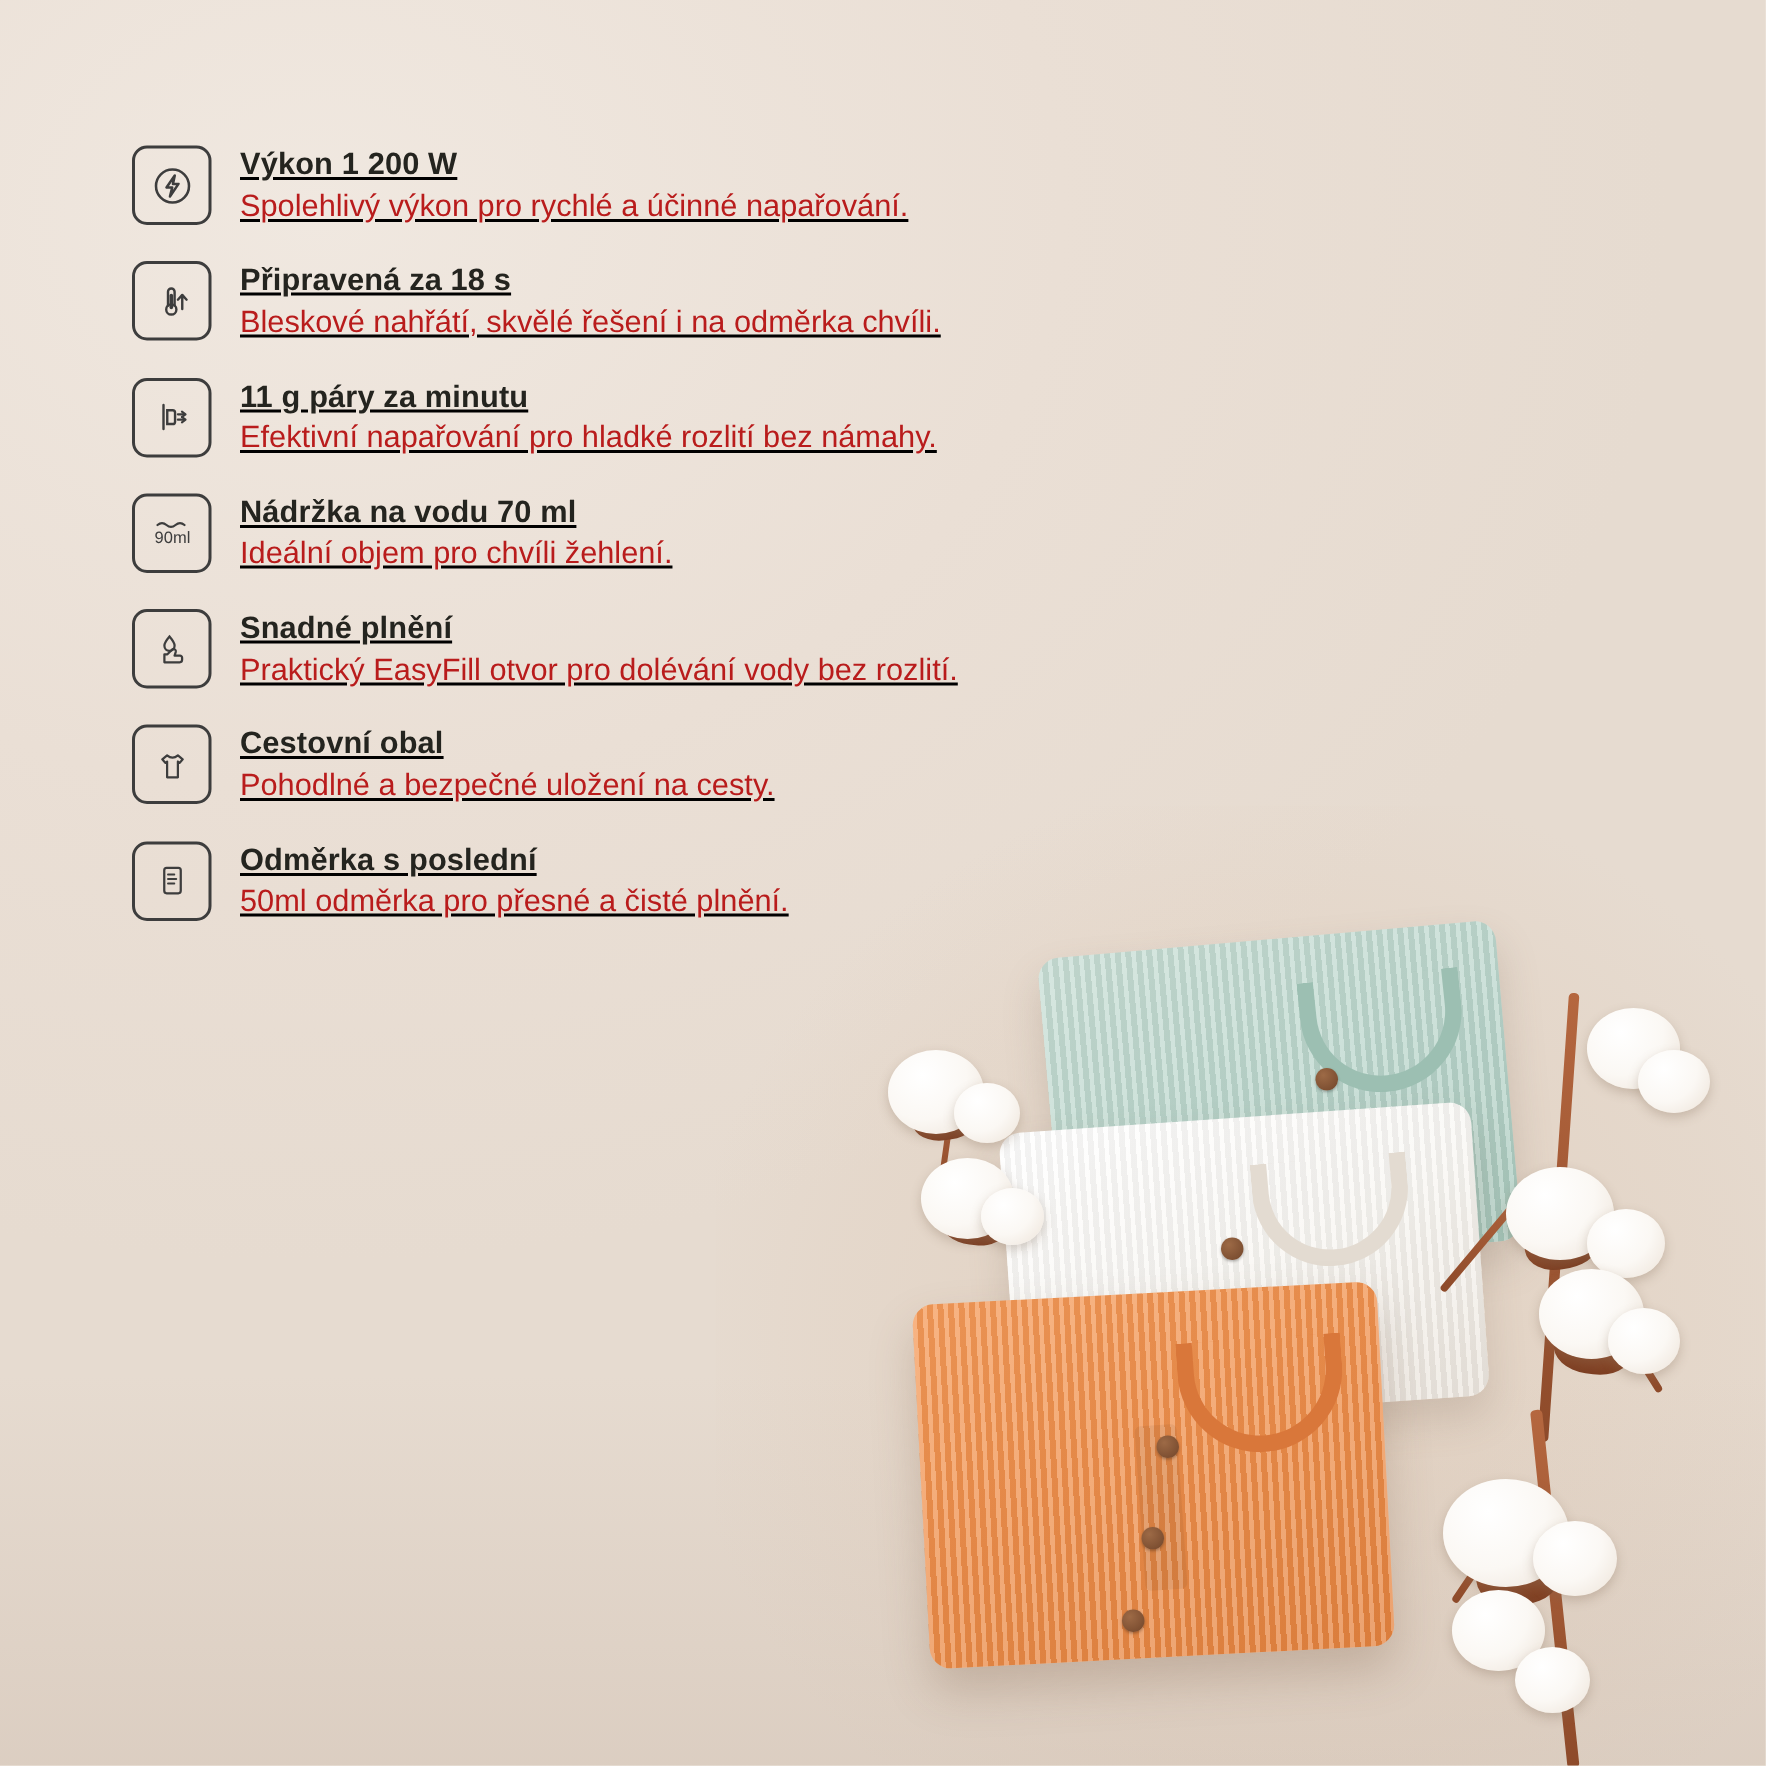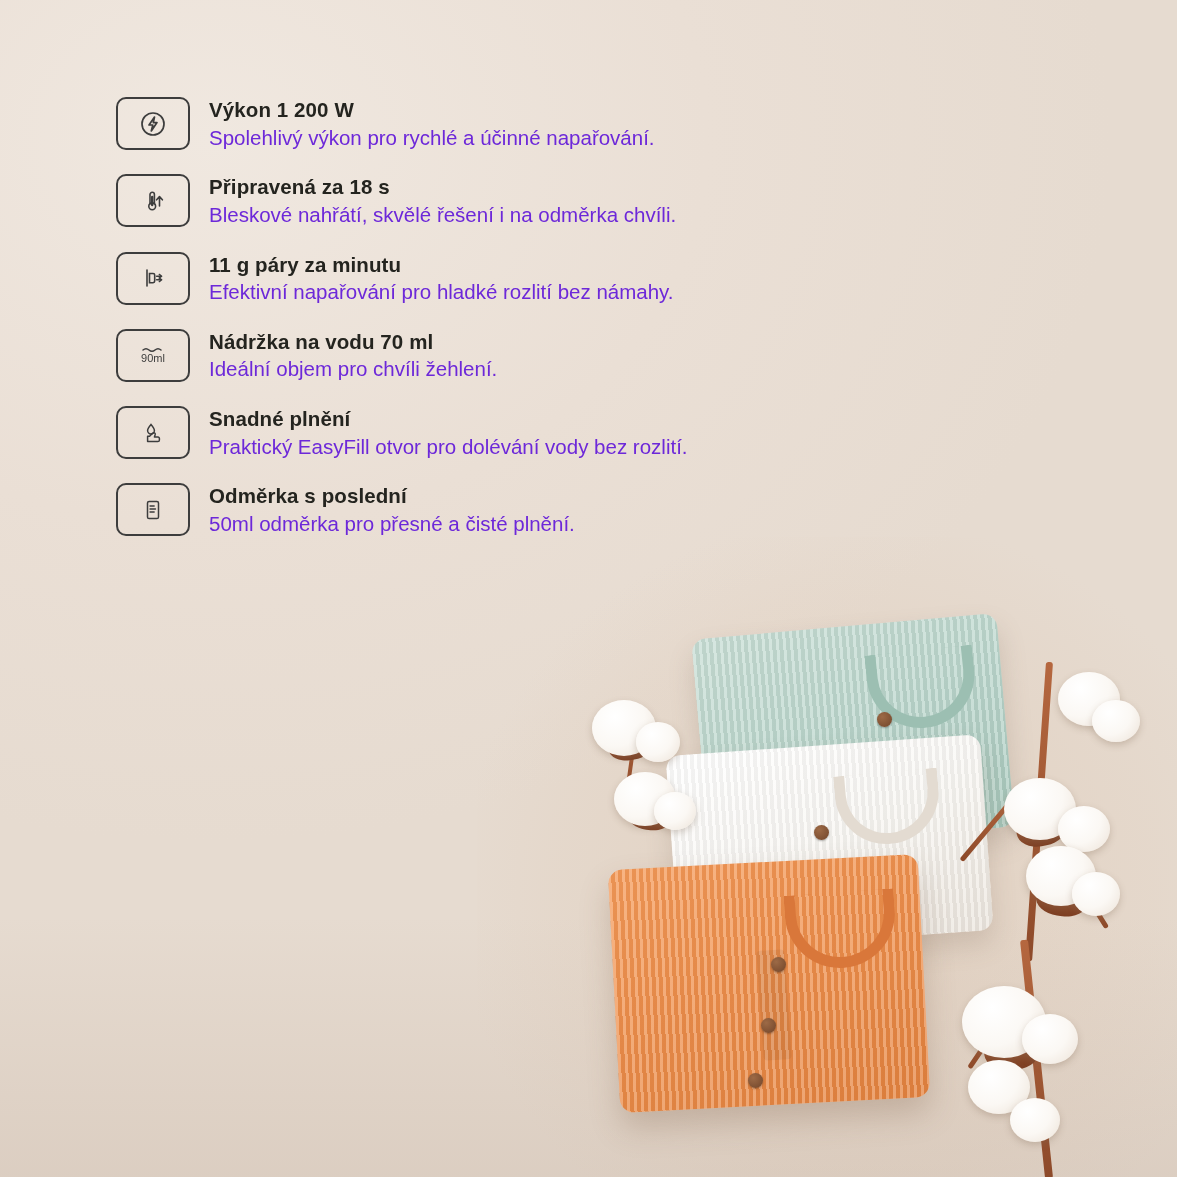--- a/index.html
+++ b/index.html
@@ -27,33 +27,34 @@
     background: radial-gradient(ellipse at 50% 50%, rgba(222,200,180,0.55) 0%, rgba(222,200,180,0.18) 55%, rgba(222,200,180,0) 75%);
   }
   .bg-shadow-bottom {
     position: absolute; left: 0; right: 0; bottom: 0; height: 260px;
     background: linear-gradient(to top, rgba(196,176,160,0.30), rgba(196,176,160,0));
   }
 
   
   .features {
     position: absolute;
-    left: 116px; top: 95px;
+    left: 88px; top: 95px;
     width: 760px;
+    text-decoration: underline;
   }
   .feature {
     display: flex;
     align-items: flex-start;
     margin-bottom: 21px;
   }
   .feature:last-child { margin-bottom: 0; }
 
   .icon-box {
     flex: 0 0 auto;
-    width: 74px; height: 53px;
+    width: 53px; height: 53px;
     border: 2px solid #3d3d3d;
     border-radius: 10px;
     display: flex; align-items: center; justify-content: center;
     margin-right: 19px;
     margin-top: 2px;
   }
   .icon-box svg { display: block; }
 
   .feature-text {
     padding-top: 2px;
@@ -62,21 +63,21 @@
     font-size: 20.5px;
     font-weight: bold;
     color: #24241f;
     letter-spacing: 0.1px;
     line-height: 1.25;
     margin: 0 0 2px 0;
   }
   .feature-desc {
     font-size: 20.5px;
     font-weight: normal;
-    color: #6d28d9;
+    color: #b91c1c;
     line-height: 1.3;
     margin: 0;
   }
   .icon-text {
     font-family: "Liberation Sans", sans-serif;
     font-size: 11px;
     fill: #3d3d3d;
   }
 
   
@@ -301,20 +302,31 @@
         <path d="M13 6.4 c0 0 -3.4 4 -3.4 6.1 a3.4 3.4 0 0 0 6.8 0 c0 -2.1 -3.4 -6.1 -3.4 -6.1 z" fill="none" stroke="#3d3d3d" stroke-width="1.5"></path>
         <path d="M9.6 23.5 h10.2 a1.6 1.6 0 0 0 1.6 -1.6 v-1.4 a1.4 1.4 0 0 0 -1.4 -1.4 h-3.6 l0.8 -2.6 a1.5 1.5 0 0 0 -2.4 -1.5 l-3.2 3.2 h-2 z" fill="none" stroke="#3d3d3d" stroke-width="1.5" stroke-linejoin="round"></path>
       </svg>
     </div>
     <div class="feature-text">
       <p class="feature-title">Snadné plnění</p>
       <p class="feature-desc">Praktický EasyFill otvor pro dolévání vody bez rozlití.</p>
     </div>
   </div>
 
+  <div class="feature">
+    <div class="icon-box">
+      <svg width="30" height="30" viewBox="0 0 30 30">
+        <path d="M11.4 8.6 q3.6 3 7.2 0 l3.2 2.6 l-2 2.4 l-1.2 -0.9 v10.5 h-7.2 v-10.5 l-1.2 0.9 l-2 -2.4 z" fill="none" stroke="#3d3d3d" stroke-width="1.5" stroke-linejoin="round"></path>
+      </svg>
+    </div>
+    <div class="feature-text">
+      <p class="feature-title">Cestovní obal</p>
+      <p class="feature-desc">Pohodlné a bezpečné uložení na cesty.</p>
+    </div>
+  </div>
 
   <div class="feature">
     <div class="icon-box">
       <svg width="30" height="30" viewBox="0 0 30 30">
         <rect x="9.5" y="6.5" width="11" height="17" rx="1.6" fill="none" stroke="#3d3d3d" stroke-width="1.5"></rect>
         <path d="M12 11 h4.2 M12 14 h5.5 M12 17 h4.2" stroke="#3d3d3d" stroke-width="1.3" stroke-linecap="round"></path>
       </svg>
     </div>
     <div class="feature-text">
       <p class="feature-title">Odměrka s poslední</p>

